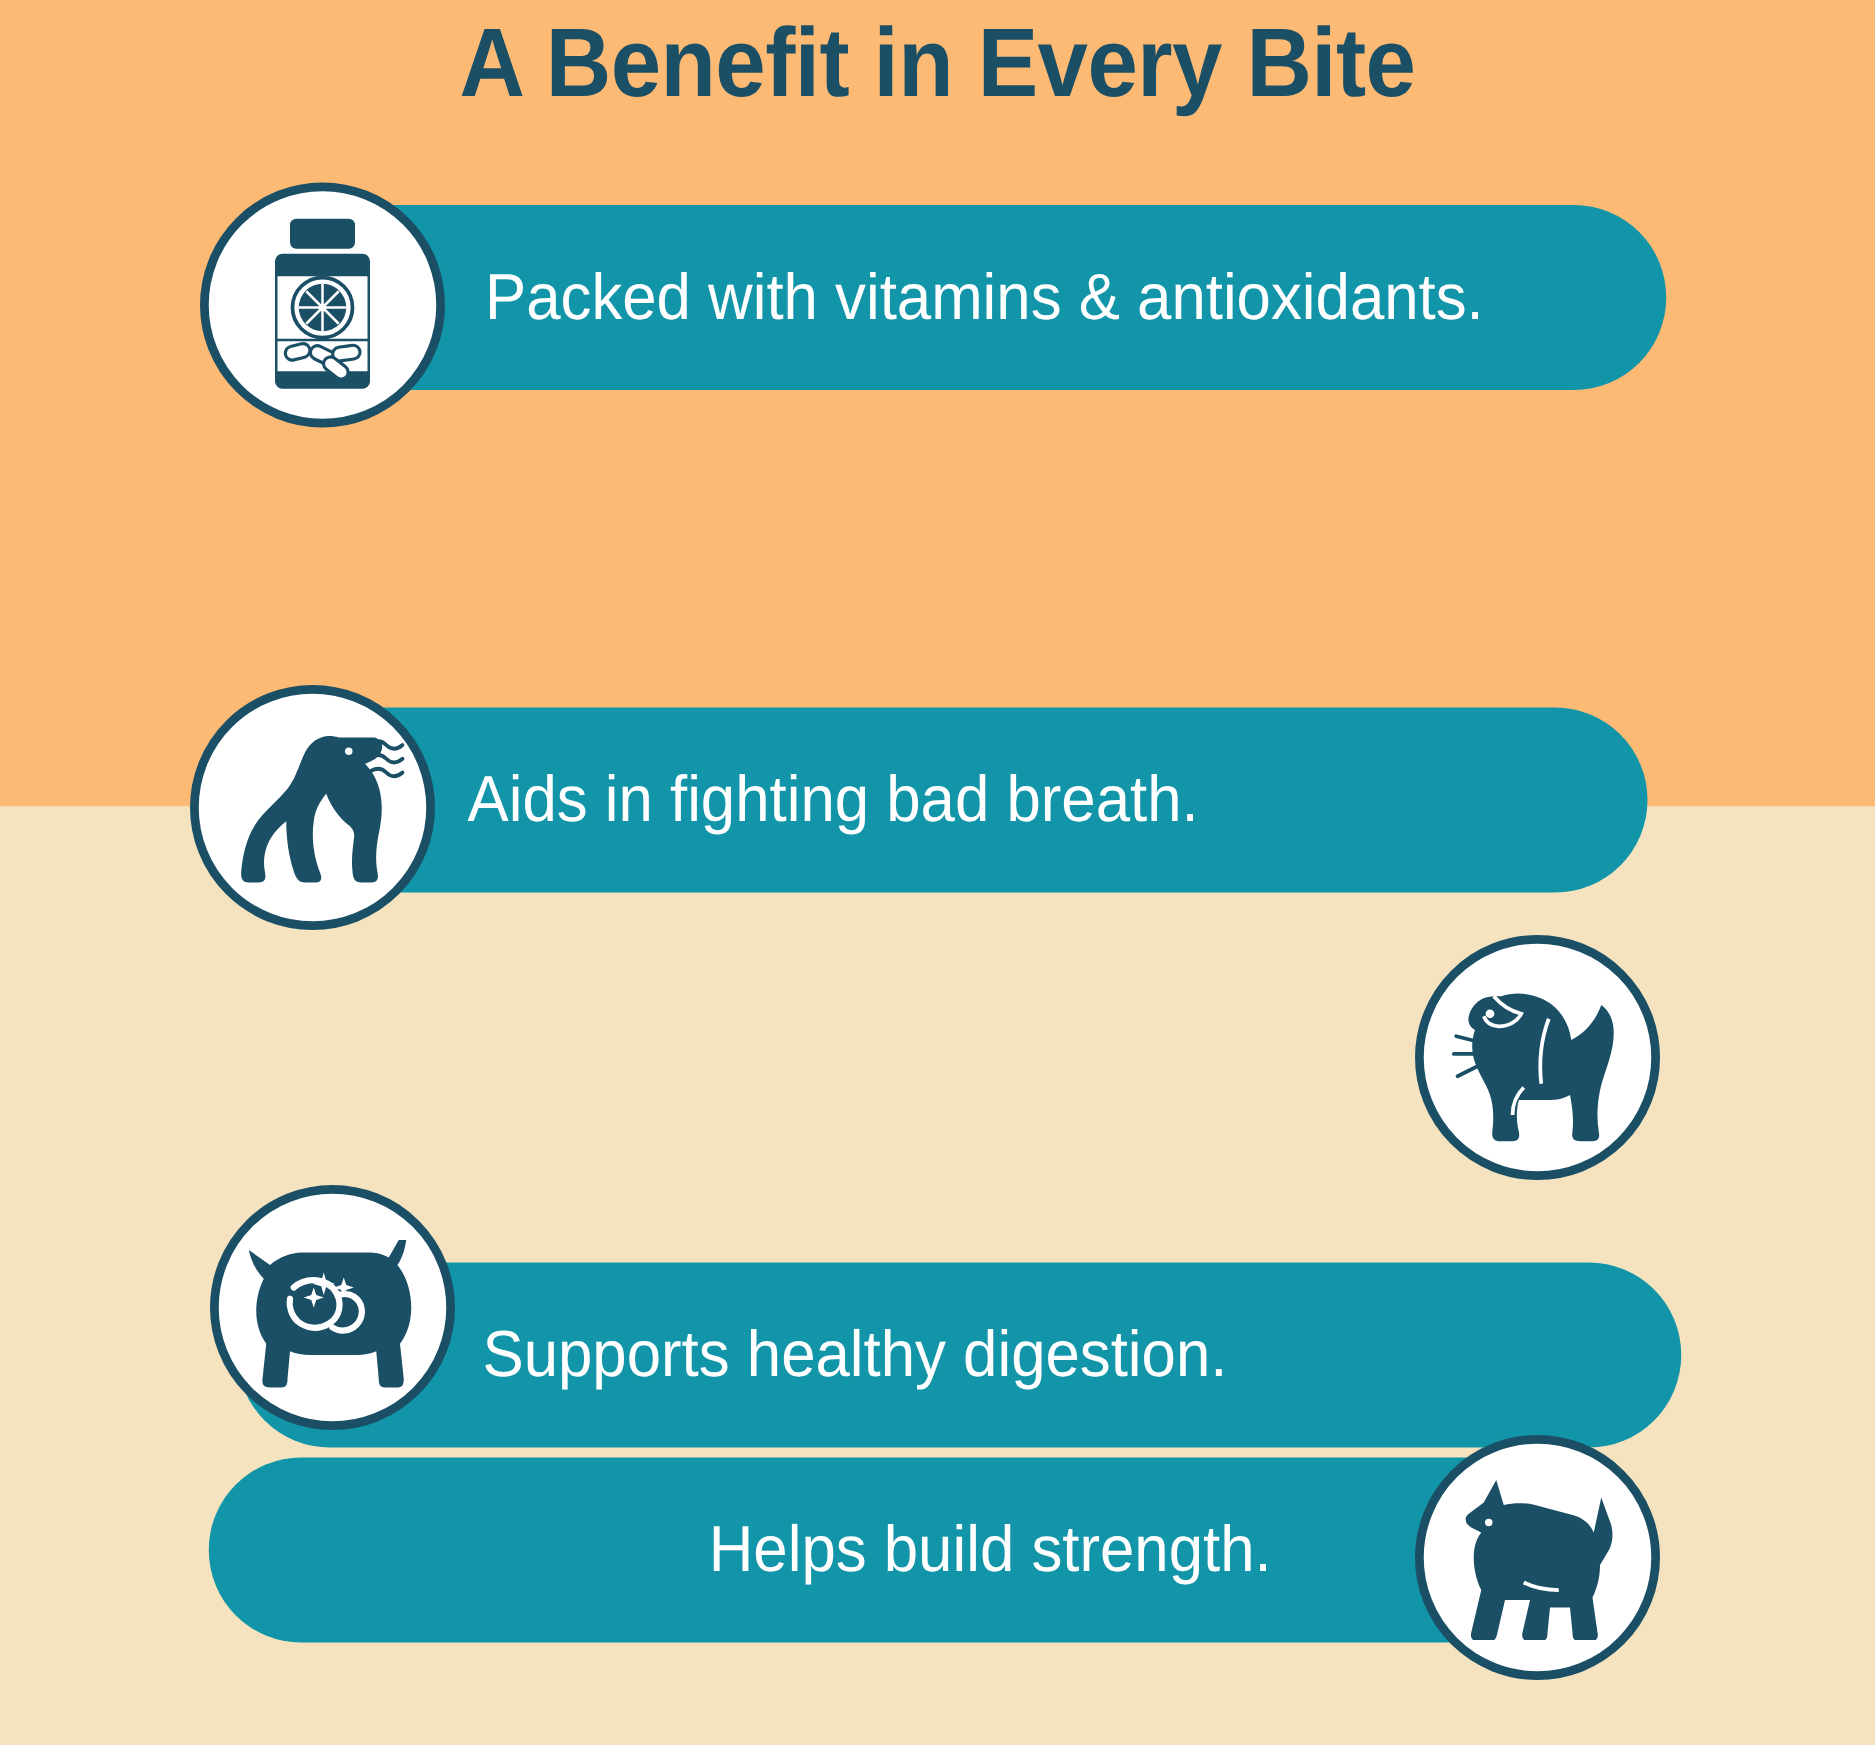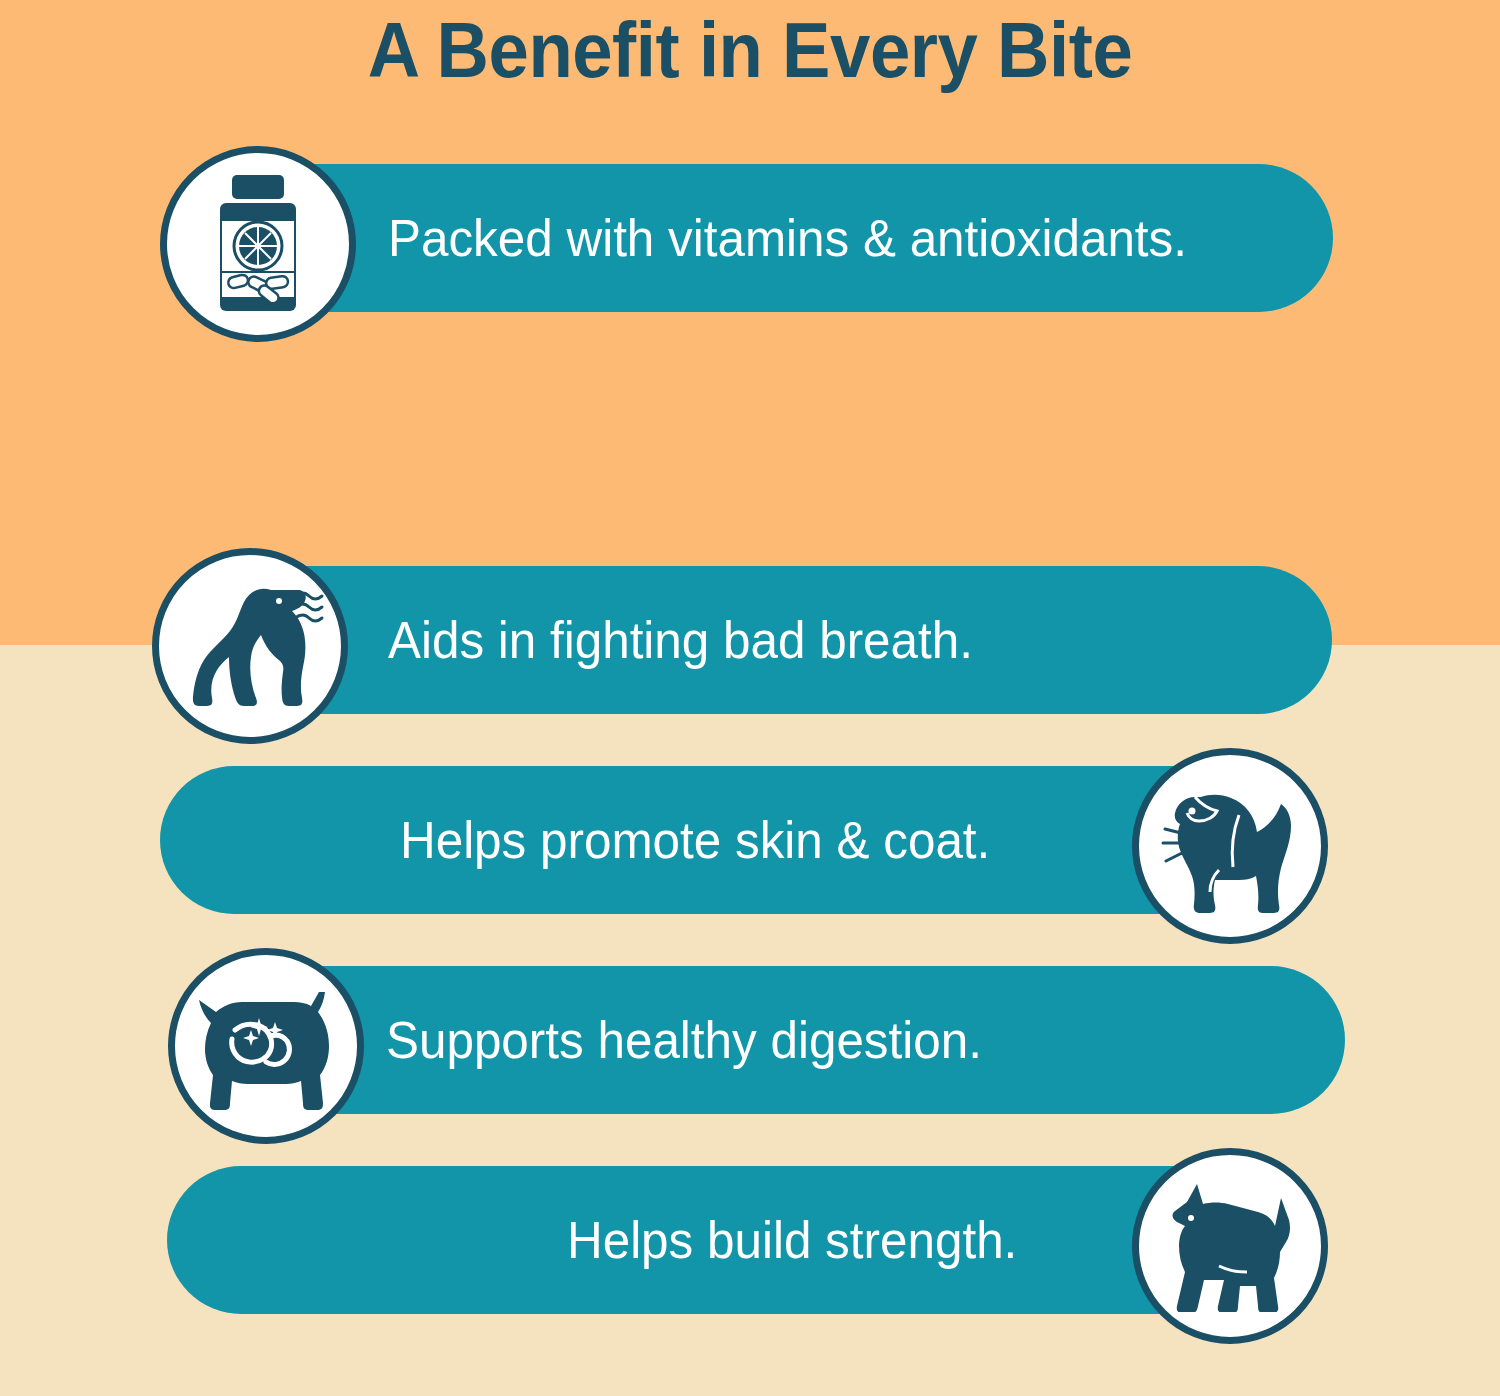--- a/index.html
+++ b/index.html
@@ -93,29 +93,29 @@
   #row-1 { top:146px; }
   #row-1 .badge { left:160px; }
   #row-1 .bar   { left:188px; right:auto; width:1145px; padding-left:200px; }
 
   #row-2 { top:352px; }
   #row-2 .badge { left:1128px; }
   #row-2 .bar   { left:168px; width:1110px; padding-left:290px; }
 
   #row-3 { top:548px; }
   #row-3 .badge { left:152px; }
-  #row-3 .bar   { left:192px; width:1140px; padding-left:196px;align-items:center; }
+  #row-3 .bar   { left:178px; width:1140px; padding-left:196px;align-items:center; }
 
   #row-4 { top:748px; }
   #row-4 .badge { left:1132px; }
   #row-4 .bar   { left:160px; width:1115px; padding-left:240px; }
 
   #row-5 { top:948px; }
   #row-5 .badge { left:168px; }
-  #row-5 .bar   { left:190px; width:1155px; padding-left:196px; }
+  #row-5 .bar   { left:190px; width:1155px; padding-left:196px;margin-top:44px; }
 
   #row-6 { top:1148px; }
   #row-6 .badge { left:1132px; }
   #row-6 .bar   { left:167px; width:1115px; padding-left:400px; }
 
   .badge { z-index:3; }
   .bar   { z-index:2; }
 </style>
 </head>
 <body>
@@ -175,23 +175,20 @@
         <g stroke="#1A4F66" stroke-width="3" fill="none" stroke-linecap="round">
           <path d="M120 20 q8 -6 14 0 q6 6 13 0"></path>
           <path d="M120 31 q8 -6 14 0 q6 6 13 0"></path>
           <path d="M120 42 q8 -6 14 0 q6 6 13 0"></path>
         </g>
       </svg>
     </div>
   </div>
 
   <div class="row" id="row-4">
-    <div class="bar">
-      <span class="bar-label">Helps promote skin &amp; coat.</span>
-    </div>
     <div class="badge">
       <svg width="150" height="142" viewBox="0 0 150 142">
         <path d="M40 22 c-10 0 -18 7 -20 16 c-1 5 1 9 5 11 c-3 8 -3 18 0 26 c3 9 9 17 12 26 c3 9 3 19 2 28
                  c-1 6 1 9 6 9 h10 c5 0 6 -3 5 -8 c-2 -8 -2 -17 0 -25 h24 c6 0 12 -1 17 -4 c2 10 3 20 2 29 c-1 6 1 8 6 8 h10
                  c5 0 6 -3 5 -8 c-2 -12 -1 -25 2 -37 c4 -14 10 -27 10 -42 c0 -10 -4 -18 -10 -22 c-5 14 -14 23 -24 28
                  c-2 -16 -12 -29 -26 -34 c-10 -4 -21 -4 -30 -1 z" fill="#1A4F66"></path>
         <path d="M40 22 c6 7 14 12 22 14 c-3 6 -10 10 -18 10 c-6 0 -10 -3 -12 -8" fill="none" stroke="#ffffff" stroke-width="3"></path>
         <circle cx="37" cy="36" r="3.5" fill="#ffffff"></circle>
         <path d="M84 40 c-6 16 -8 34 -6 52" fill="none" stroke="#ffffff" stroke-width="3"></path>
         <path d="M64 95 c-6 6 -9 14 -9 22" fill="none" stroke="#ffffff" stroke-width="3"></path>

